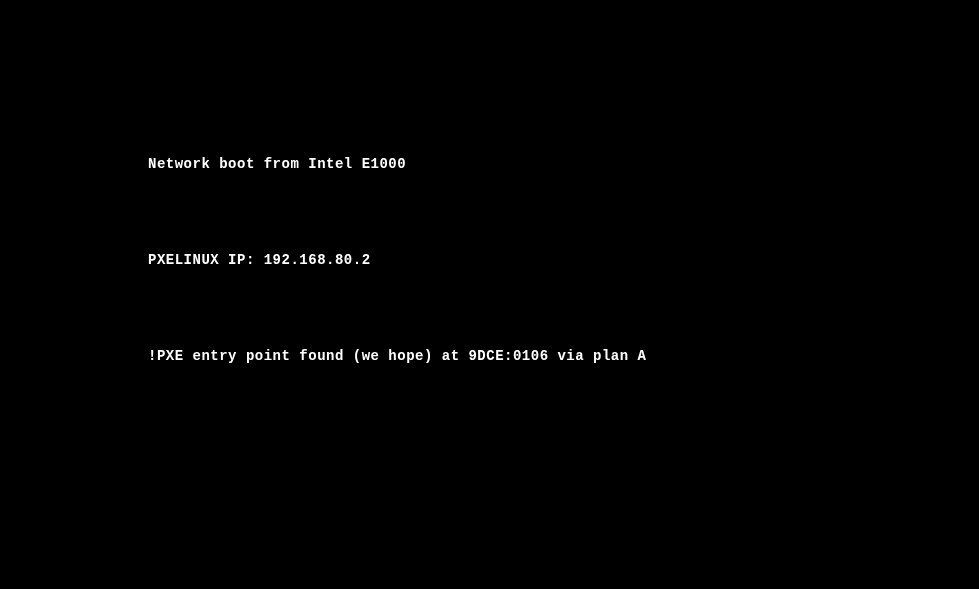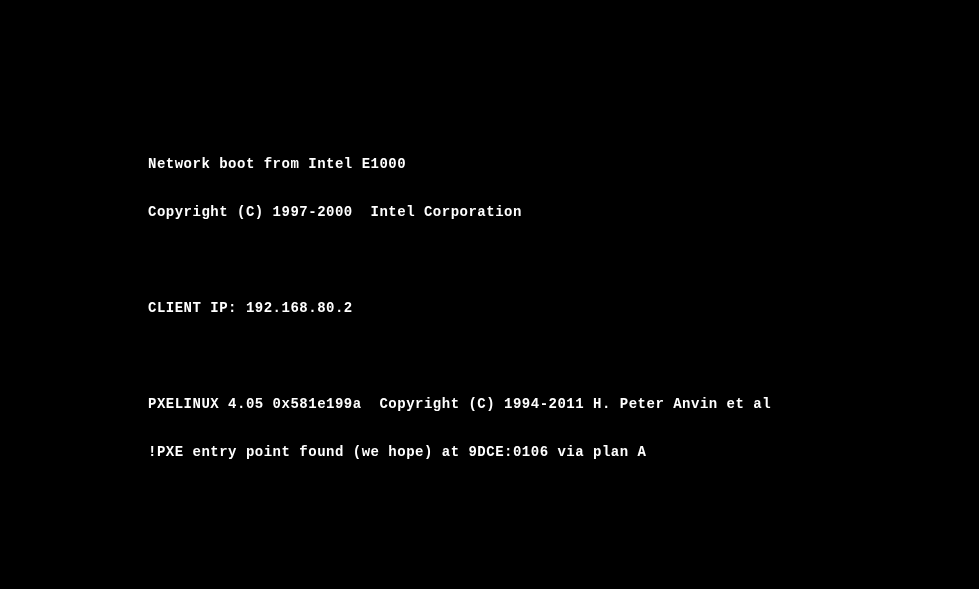--- a/index.html
+++ b/index.html
@@ -32,25 +32,23 @@
     }
     @keyframes blink {
       50% { opacity: 0; }
     }
   </style>
 </head>
 <body>
 
 <div class="terminal">
   <span class="line">Network boot from Intel E1000</span>
-  <span class="line">Copyright (C) 1997-2000  Intel Corporation</span>
   <span class="line"></span>
-  <span class="line">CLIENT IP: 192.168.80.2</span>
+  <span class="line">PXELINUX IP: 192.168.80.2</span>
   <span class="line"></span>
-  <span class="line">PXELINUX 4.05 0x581e199a  Copyright (C) 1994-2011 H. Peter Anvin et al</span>
   <span class="line">!PXE entry point found (we hope) at 9DCE:0106 via plan A</span>
   
   
   
   
   
   
   
   
   

